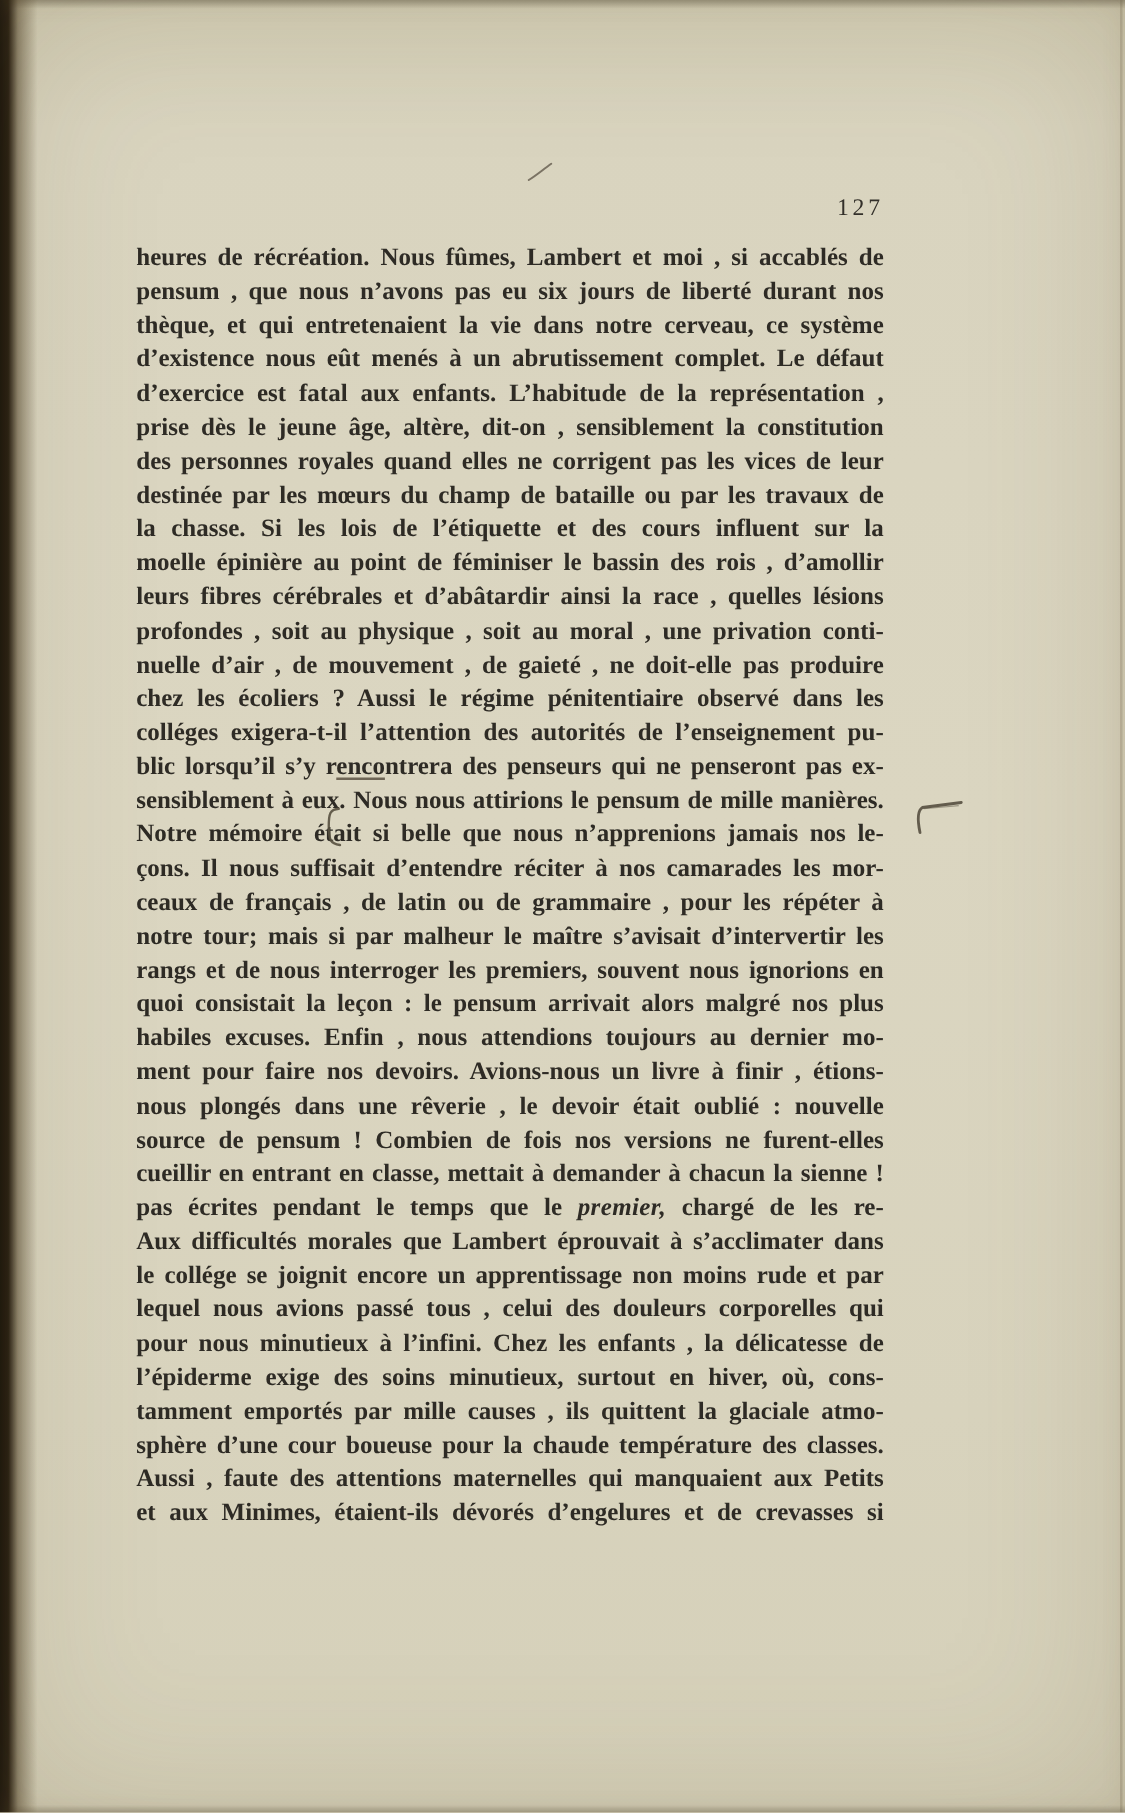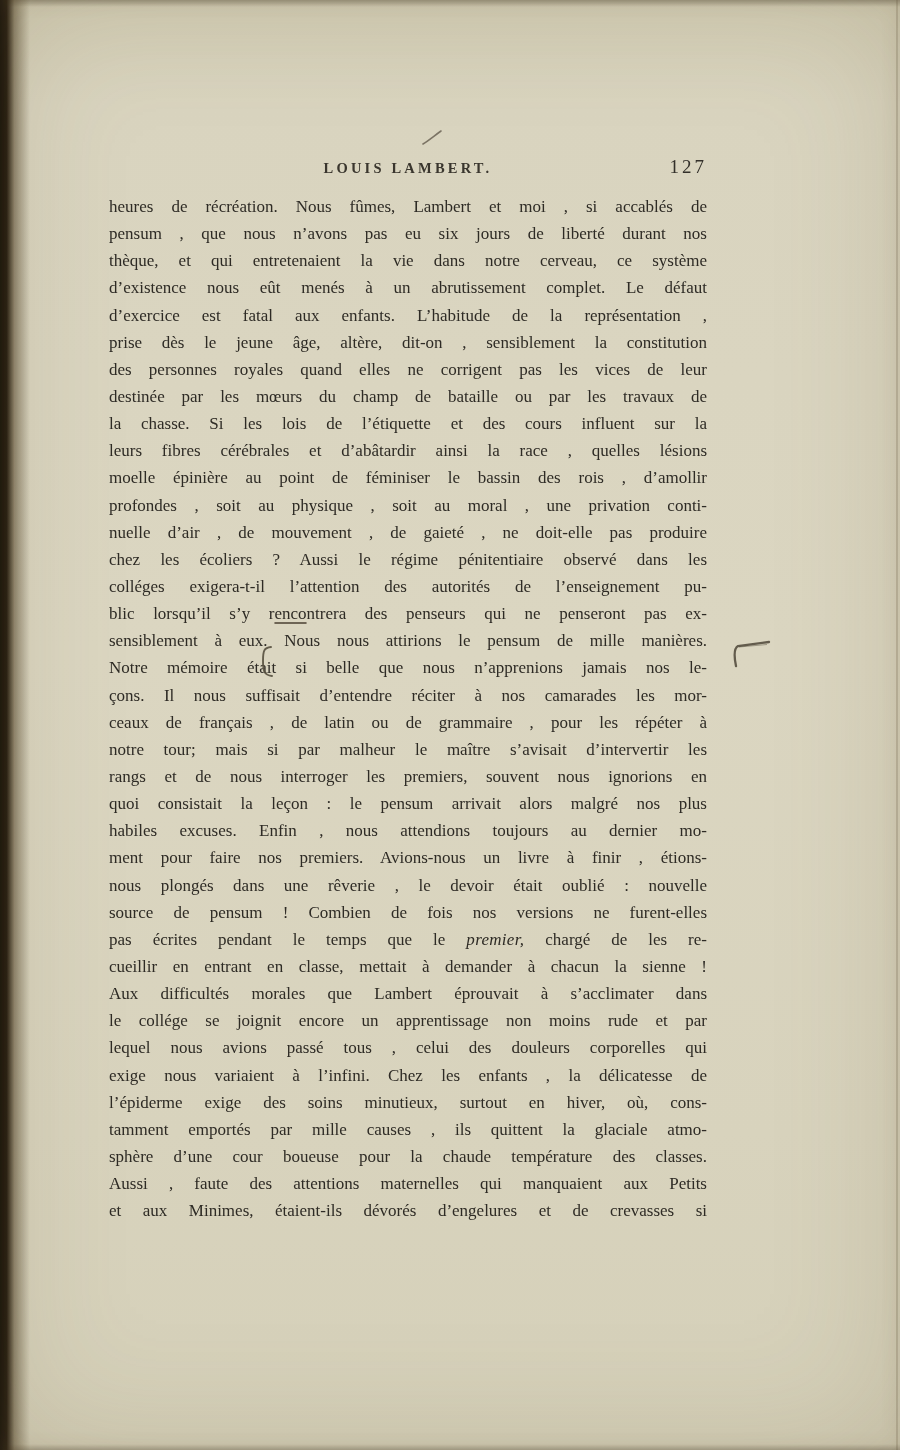--- a/index.html
+++ b/index.html
@@ -46,22 +46,23 @@
     font-size:14.5px;font-weight:700;letter-spacing:3.2px;
     color:#3a362e;
   }
   .page-number{
     position:absolute;right:0;top:-4px;
     font-size:19px;letter-spacing:3px;color:#33302a;
   }
   .textblock{
     position:absolute;left:109px;top:193px;width:598px;
     color:var(--ink);
-    font-size:17px;line-height:27.15px;
+    font-size:20px;line-height:27.15px;
     text-rendering:optimizeLegibility;
+    font-weight:bold;
   }
   .line{
     height:27.15px;overflow:hidden;
     text-align:justify;text-align-last:justify;
   }
   .line i{letter-spacing:.3px;}
   .pencil-underline{
     text-decoration:underline;
     text-decoration-thickness:1.6px;
     text-underline-offset:3px;
@@ -73,58 +74,57 @@
 </head>
 <body>
 
 <div class="paper">
   <div class="top-edge"></div>
   <div class="right-edge"></div>
   <div class="bottom-edge"></div>
   <div class="gutter"></div>
 
   <div class="header">
-    <span class="running-title">LOUIS LAMBERT.</span>
     <span class="page-number">127</span>
   </div>
 
   <div class="textblock">
       <div class="line">heures de récréation. Nous fûmes, Lambert et moi , si accablés de</div>
       <div class="line">pensum , que nous n’avons pas eu six jours de liberté durant nos</div>
       <div class="line">thèque, et qui entretenaient la vie dans notre cerveau, ce système</div>
       <div class="line">d’existence nous eût menés à un abrutissement complet. Le défaut</div>
       <div class="line">d’exercice est fatal aux enfants. L’habitude de la représentation ,</div>
       <div class="line">prise dès le jeune âge, altère, dit-on , sensiblement la constitution</div>
       <div class="line">des personnes royales quand elles ne corrigent pas les vices de leur</div>
       <div class="line">destinée par les mœurs du champ de bataille ou par les travaux de</div>
       <div class="line">la chasse. Si les lois de l’étiquette et des cours influent sur la</div>
+      <div class="line">moelle épinière au point de féminiser le bassin des rois , d’amollir</div>
       <div class="line">leurs fibres cérébrales et d’abâtardir ainsi la race , quelles lésions</div>
-      <div class="line">moelle épinière au point de féminiser le bassin des rois , d’amollir</div>
       <div class="line">profondes , soit au physique , soit au moral , une privation conti-</div>
       <div class="line">nuelle d’air , de mouvement , de gaieté , ne doit-elle pas produire</div>
       <div class="line">chez les écoliers ? Aussi le régime pénitentiaire observé dans les</div>
       <div class="line">colléges exigera-t-il l’attention des autorités de l’enseignement pu-</div>
       <div class="line">blic lorsqu’il s’y r<span class="pencil-underline">enco</span>ntrera des penseurs qui ne penseront pas ex-</div>
       <div class="line">sensiblement à eux. Nous nous attirions le pensum de mille manières.</div>
       <div class="line">Notre mémoire était si belle que nous n’apprenions jamais nos le-</div>
       <div class="line">çons. Il nous suffisait d’entendre réciter à nos camarades les mor-</div>
       <div class="line">ceaux de français , de latin ou de grammaire , pour les répéter à</div>
       <div class="line">notre tour; mais si par malheur le maître s’avisait d’intervertir les</div>
       <div class="line">rangs et de nous interroger les premiers, souvent nous ignorions en</div>
       <div class="line">quoi consistait la leçon : le pensum arrivait alors malgré nos plus</div>
       <div class="line">habiles excuses. Enfin , nous attendions toujours au dernier mo-</div>
-      <div class="line">ment pour faire nos premiers. Avions-nous un livre à finir , étions-</div>
+      <div class="line">ment pour faire nos devoirs. Avions-nous un livre à finir , étions-</div>
       <div class="line">nous plongés dans une rêverie , le devoir était oublié : nouvelle</div>
       <div class="line">source de pensum ! Combien de fois nos versions ne furent-elles</div>
+      <div class="line">cueillir en entrant en classe, mettait à demander à chacun la sienne !</div>
       <div class="line">pas écrites pendant le temps que le <i>premier,</i> chargé de les re-</div>
-      <div class="line">cueillir en entrant en classe, mettait à demander à chacun la sienne !</div>
       <div class="line">Aux difficultés morales que Lambert éprouvait à s’acclimater dans</div>
       <div class="line">le collége se joignit encore un apprentissage non moins rude et par</div>
       <div class="line">lequel nous avions passé tous , celui des douleurs corporelles qui</div>
-      <div class="line">exige nous variaient à l’infini. Chez les enfants , la délicatesse de</div>
+      <div class="line">pour nous minutieux à l’infini. Chez les enfants , la délicatesse de</div>
       <div class="line">l’épiderme exige des soins minutieux, surtout en hiver, où, cons-</div>
       <div class="line">tamment emportés par mille causes , ils quittent la glaciale atmo-</div>
       <div class="line">sphère d’une cour boueuse pour la chaude température des classes.</div>
       <div class="line">Aussi , faute des attentions maternelles qui manquaient aux Petits</div>
       <div class="line">et aux Minimes, étaient-ils dévorés d’engelures et de crevasses si</div>
     </div>
 
   <div class="mark" style="left:421px;top:129px;">
     <svg width="22" height="18" viewBox="0 0 22 18">
       <path d="M2 15 C7 12, 13 7, 20 2" stroke="#6a6154" stroke-width="1.6" fill="none" stroke-linecap="round" opacity="0.85"></path>

